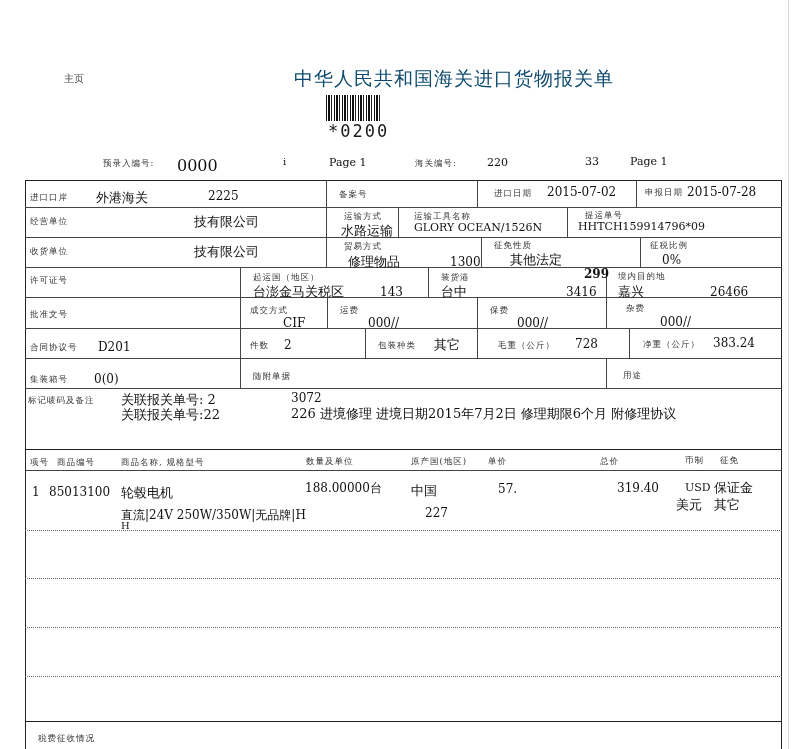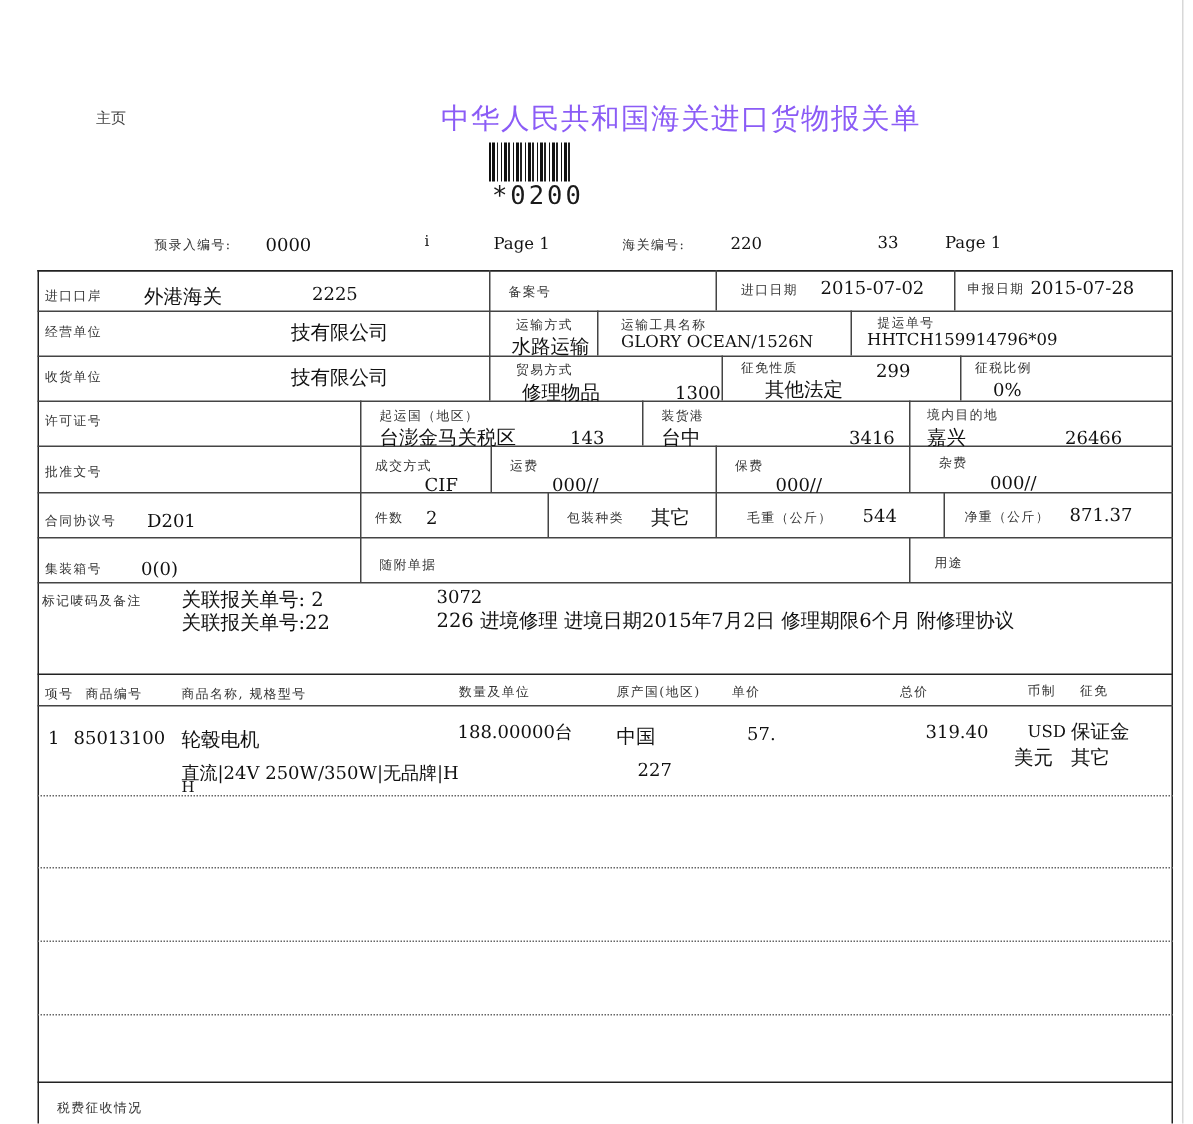--- a/index.html
+++ b/index.html
@@ -5,21 +5,21 @@
   html, body { margin: 0; padding: 0; background: #fff; }
   body {
     width: 795px; height: 749px; position: relative; overflow: hidden;
     font-family: "DejaVu Serif", "Liberation Serif", serif; color: #1a1a1a;
   }
   .abs { position: absolute; white-space: nowrap; }
   .lbl { font-size: 8.5px; color: #333; letter-spacing: 1px; }
   .val { font-size: 12px; color: #111; }
   .val-lg { font-size: 13px; color: #111; }
   .right-edge { position: absolute; left: 788px; top: 0; width: 1px; height: 749px; background: #d8d8d8; }
-  .title { font-size: 19px; letter-spacing: 1px; color: #8b5cf6; }
+  .title { font-size: 19px; letter-spacing: 1px; color: #0c4a6e; }
   .home { font-size: 10px; color: #444; }
   .barcode {
     position: absolute; left: 326px; top: 95px; width: 56px; height: 26px;
     background: repeating-linear-gradient(90deg, #111 0 1px, #fff 1px 2px, #111 2px 4px, #fff 4px 5px, #222 5px 6px, #fff 6px 8px);
   }
   .barcode-txt { font-size: 17px; font-family: "DejaVu Sans Mono", "Liberation Mono", monospace; letter-spacing: 2px; }
   .form { position: absolute; left: 25px; top: 180px; width: 757px; height: 569px; border: 1.5px solid #222; border-bottom: none; box-sizing: border-box; }
   .hl { position: absolute; height: 0; border-top: 1px solid #444; }
   .hl.thick { border-top: 1.5px solid #222; }
   .vl { position: absolute; width: 0; border-left: 1px solid #444; }
@@ -29,21 +29,21 @@
 <body>
 
 <div class="right-edge"></div>
 
 <div class="abs home" style="left:64px;top:72px;">主页</div>
 <div class="abs title" style="left:294px;top:66px;">中华人民共和国海关进口货物报关单</div>
 <div class="barcode"></div>
 <div class="abs barcode-txt" style="left:328px;top:121px;">*0200</div>
 
 <div class="abs lbl" style="left:103px;top:158px;">预录入编号:</div>
-<div class="abs val" style="left:177px;top:156px;font-size:12px;">0000</div>
+<div class="abs val" style="left:177px;top:156px;font-size:16px;">0000</div>
 <div class="abs val" style="left:283px;top:156px;font-size:10px;">i</div>
 <div class="abs val" style="left:329px;top:156px;font-size:11px;">Page 1</div>
 <div class="abs lbl" style="left:415px;top:158px;">海关编号:</div>
 <div class="abs val" style="left:487px;top:156px;font-size:11px;">220</div>
 <div class="abs val" style="left:585px;top:155px;font-size:11px;">33</div>
 <div class="abs val" style="left:630px;top:155px;font-size:11px;">Page 1</div>
 
 <div class="form"></div>
 
 <div class="hl thick" style="left:25px;top:180px;width:757px;"></div>
@@ -97,21 +97,21 @@
 <div class="abs lbl" style="left:585px;top:210px;">提运单号</div>
 <div class="abs val" style="left:578px;top:220px;font-size:11px;">HHTCH159914796*09</div>
 
 <div class="abs lbl" style="left:30px;top:246px;">收货单位</div>
 <div class="abs val-lg" style="left:194px;top:243px;">技有限公司</div>
 <div class="abs lbl" style="left:344px;top:241px;">贸易方式</div>
 <div class="abs val-lg" style="left:348px;top:253px;">修理物品</div>
 <div class="abs val" style="left:450px;top:255px;">1300</div>
 <div class="abs lbl" style="left:494px;top:240px;">征免性质</div>
 <div class="abs val-lg" style="left:510px;top:251px;">其他法定</div>
-<div class="abs val" style="left:584px;top:240px;">299</div>
+<div class="abs val" style="left:584px;top:267px;font-weight:bold;">299</div>
 <div class="abs lbl" style="left:650px;top:240px;">征税比例</div>
 <div class="abs val" style="left:662px;top:253px;">0%</div>
 
 <div class="abs lbl" style="left:30px;top:275px;">许可证号</div>
 <div class="abs lbl" style="left:253px;top:272px;">起运国（地区）</div>
 <div class="abs val-lg" style="left:253px;top:283px;">台澎金马关税区</div>
 <div class="abs val" style="left:380px;top:285px;">143</div>
 <div class="abs lbl" style="left:441px;top:272px;">装货港</div>
 <div class="abs val-lg" style="left:441px;top:283px;">台中</div>
 <div class="abs val" style="left:566px;top:285px;">3416</div>
@@ -129,23 +129,23 @@
 <div class="abs lbl" style="left:626px;top:303px;">杂费</div>
 <div class="abs val" style="left:660px;top:315px;">000//</div>
 
 <div class="abs lbl" style="left:30px;top:342px;">合同协议号</div>
 <div class="abs val" style="left:98px;top:340px;">D201</div>
 <div class="abs lbl" style="left:250px;top:340px;">件数</div>
 <div class="abs val" style="left:284px;top:338px;">2</div>
 <div class="abs lbl" style="left:378px;top:340px;">包装种类</div>
 <div class="abs val-lg" style="left:434px;top:336px;">其它</div>
 <div class="abs lbl" style="left:498px;top:340px;">毛重（公斤）</div>
-<div class="abs val" style="left:575px;top:337px;">544</div>
+<div class="abs val" style="left:575px;top:337px;">728</div>
 <div class="abs lbl" style="left:643px;top:339px;">净重（公斤）</div>
-<div class="abs val" style="left:713px;top:336px;">871.37</div>
+<div class="abs val" style="left:713px;top:336px;">383.24</div>
 
 <div class="abs lbl" style="left:30px;top:374px;">集装箱号</div>
 <div class="abs val" style="left:94px;top:372px;">0(0)</div>
 <div class="abs lbl" style="left:253px;top:371px;">随附单据</div>
 <div class="abs lbl" style="left:623px;top:370px;">用途</div>
 
 <div class="abs lbl" style="left:28px;top:395px;">标记唛码及备注</div>
 <div class="abs val-lg" style="left:121px;top:391px;">关联报关单号: 2</div>
 <div class="abs val" style="left:291px;top:391px;">3072</div>
 <div class="abs val-lg" style="left:121px;top:406px;">关联报关单号:22</div>

